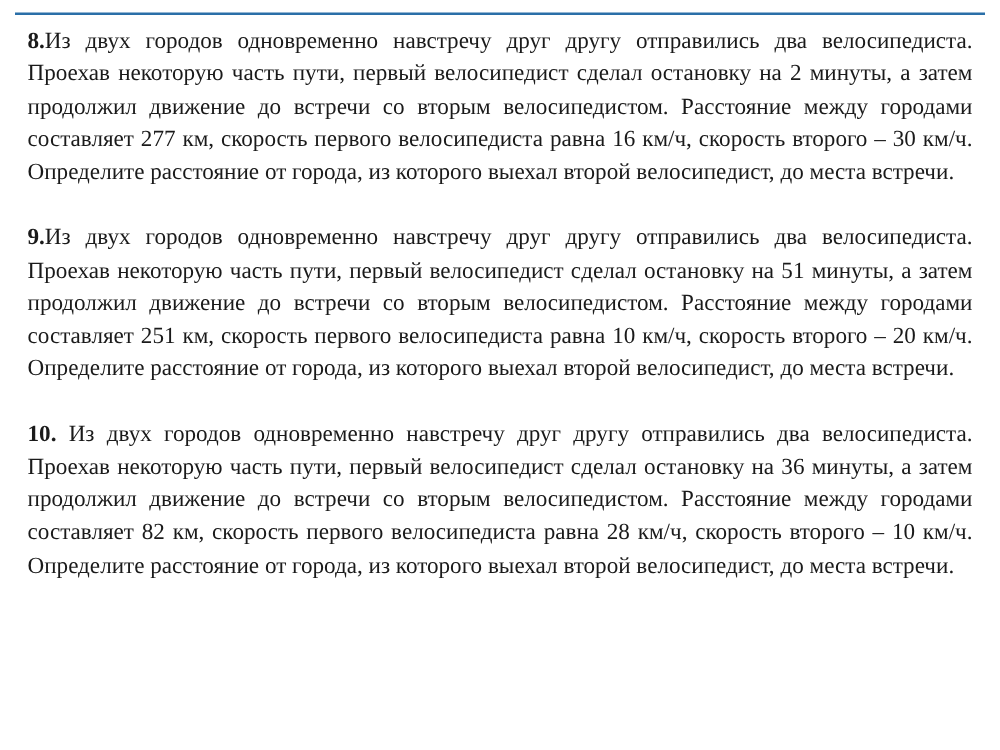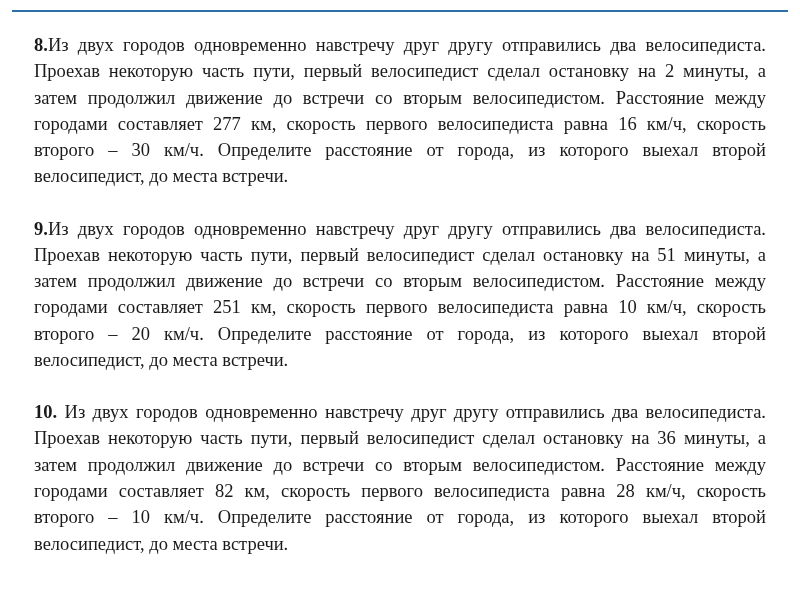--- a/index.html
+++ b/index.html
@@ -29,21 +29,21 @@
     height: 2px;
     background: #2a6fa8;
   }
   .problems {
     padding-top: 20px;
   }
   .problem {
     margin-bottom: 26px;
   }
   .problem p {
-    margin: 12px;
+    margin: 0;
     font-size: 18.5px;
     line-height: 1.42;
     text-align: justify;
     text-justify: inter-word;
     hyphens: manual;
   }
   .problem .num {
     font-weight: bold;
   }
 </style>

